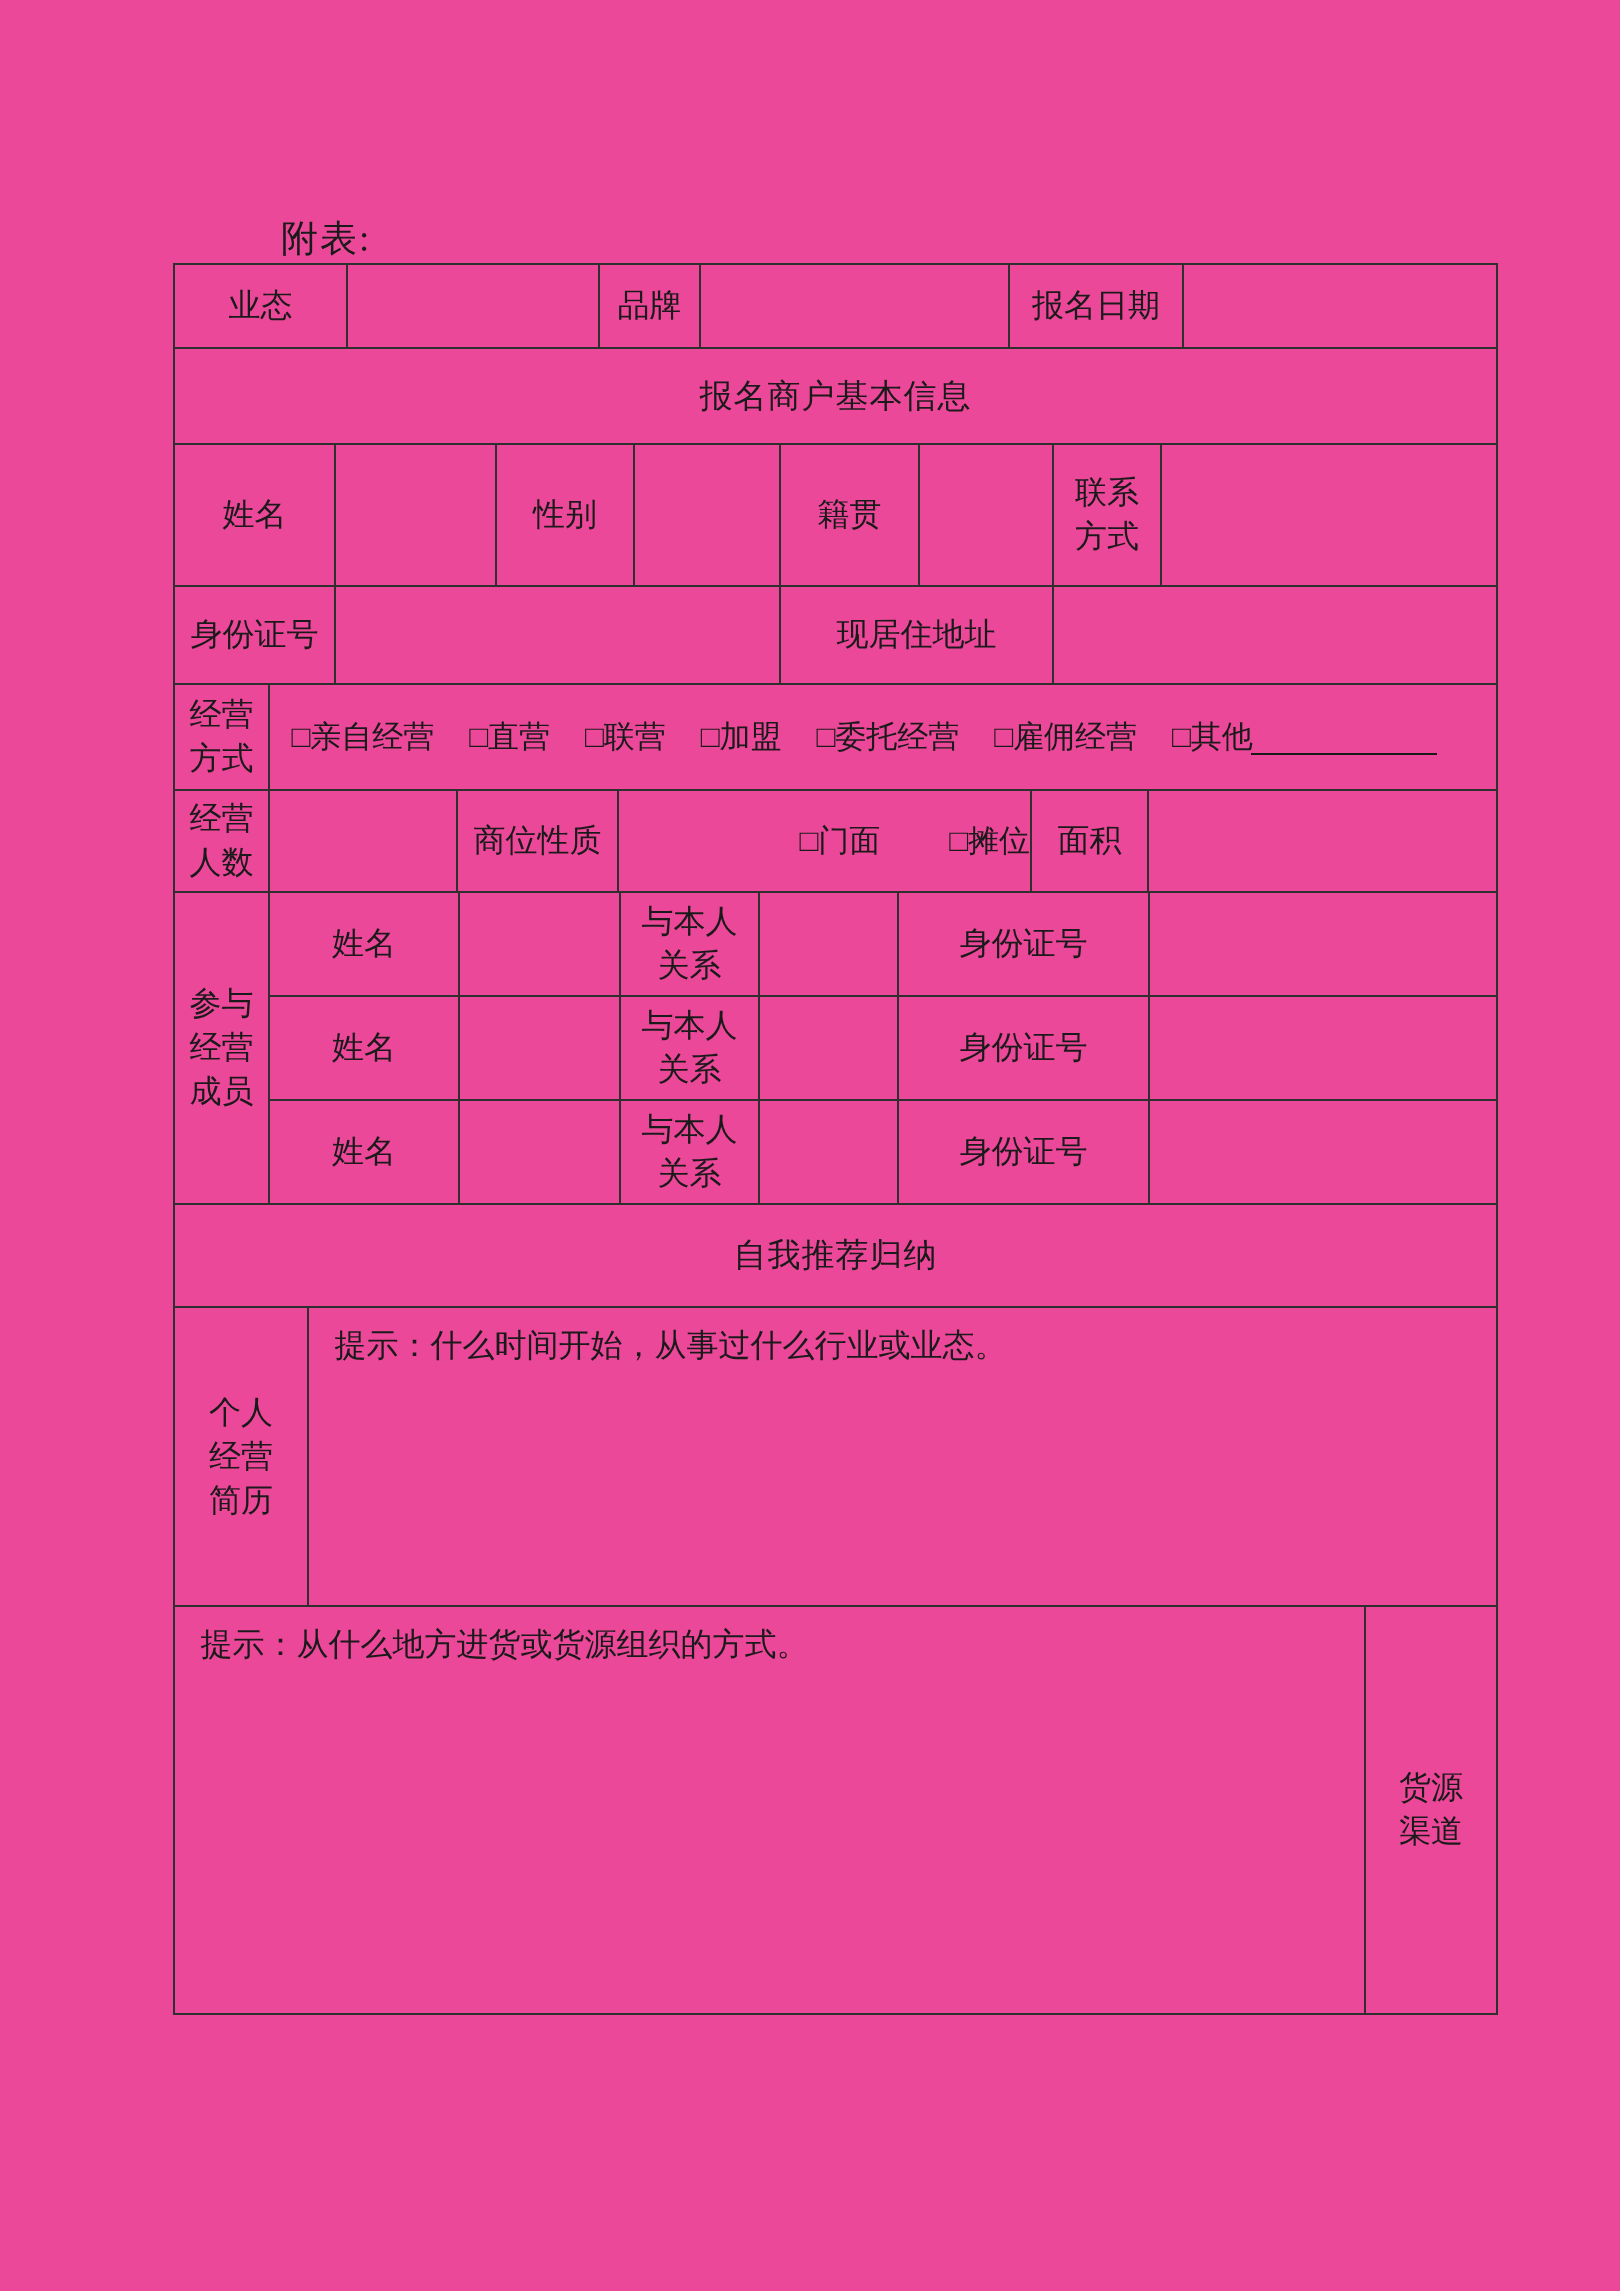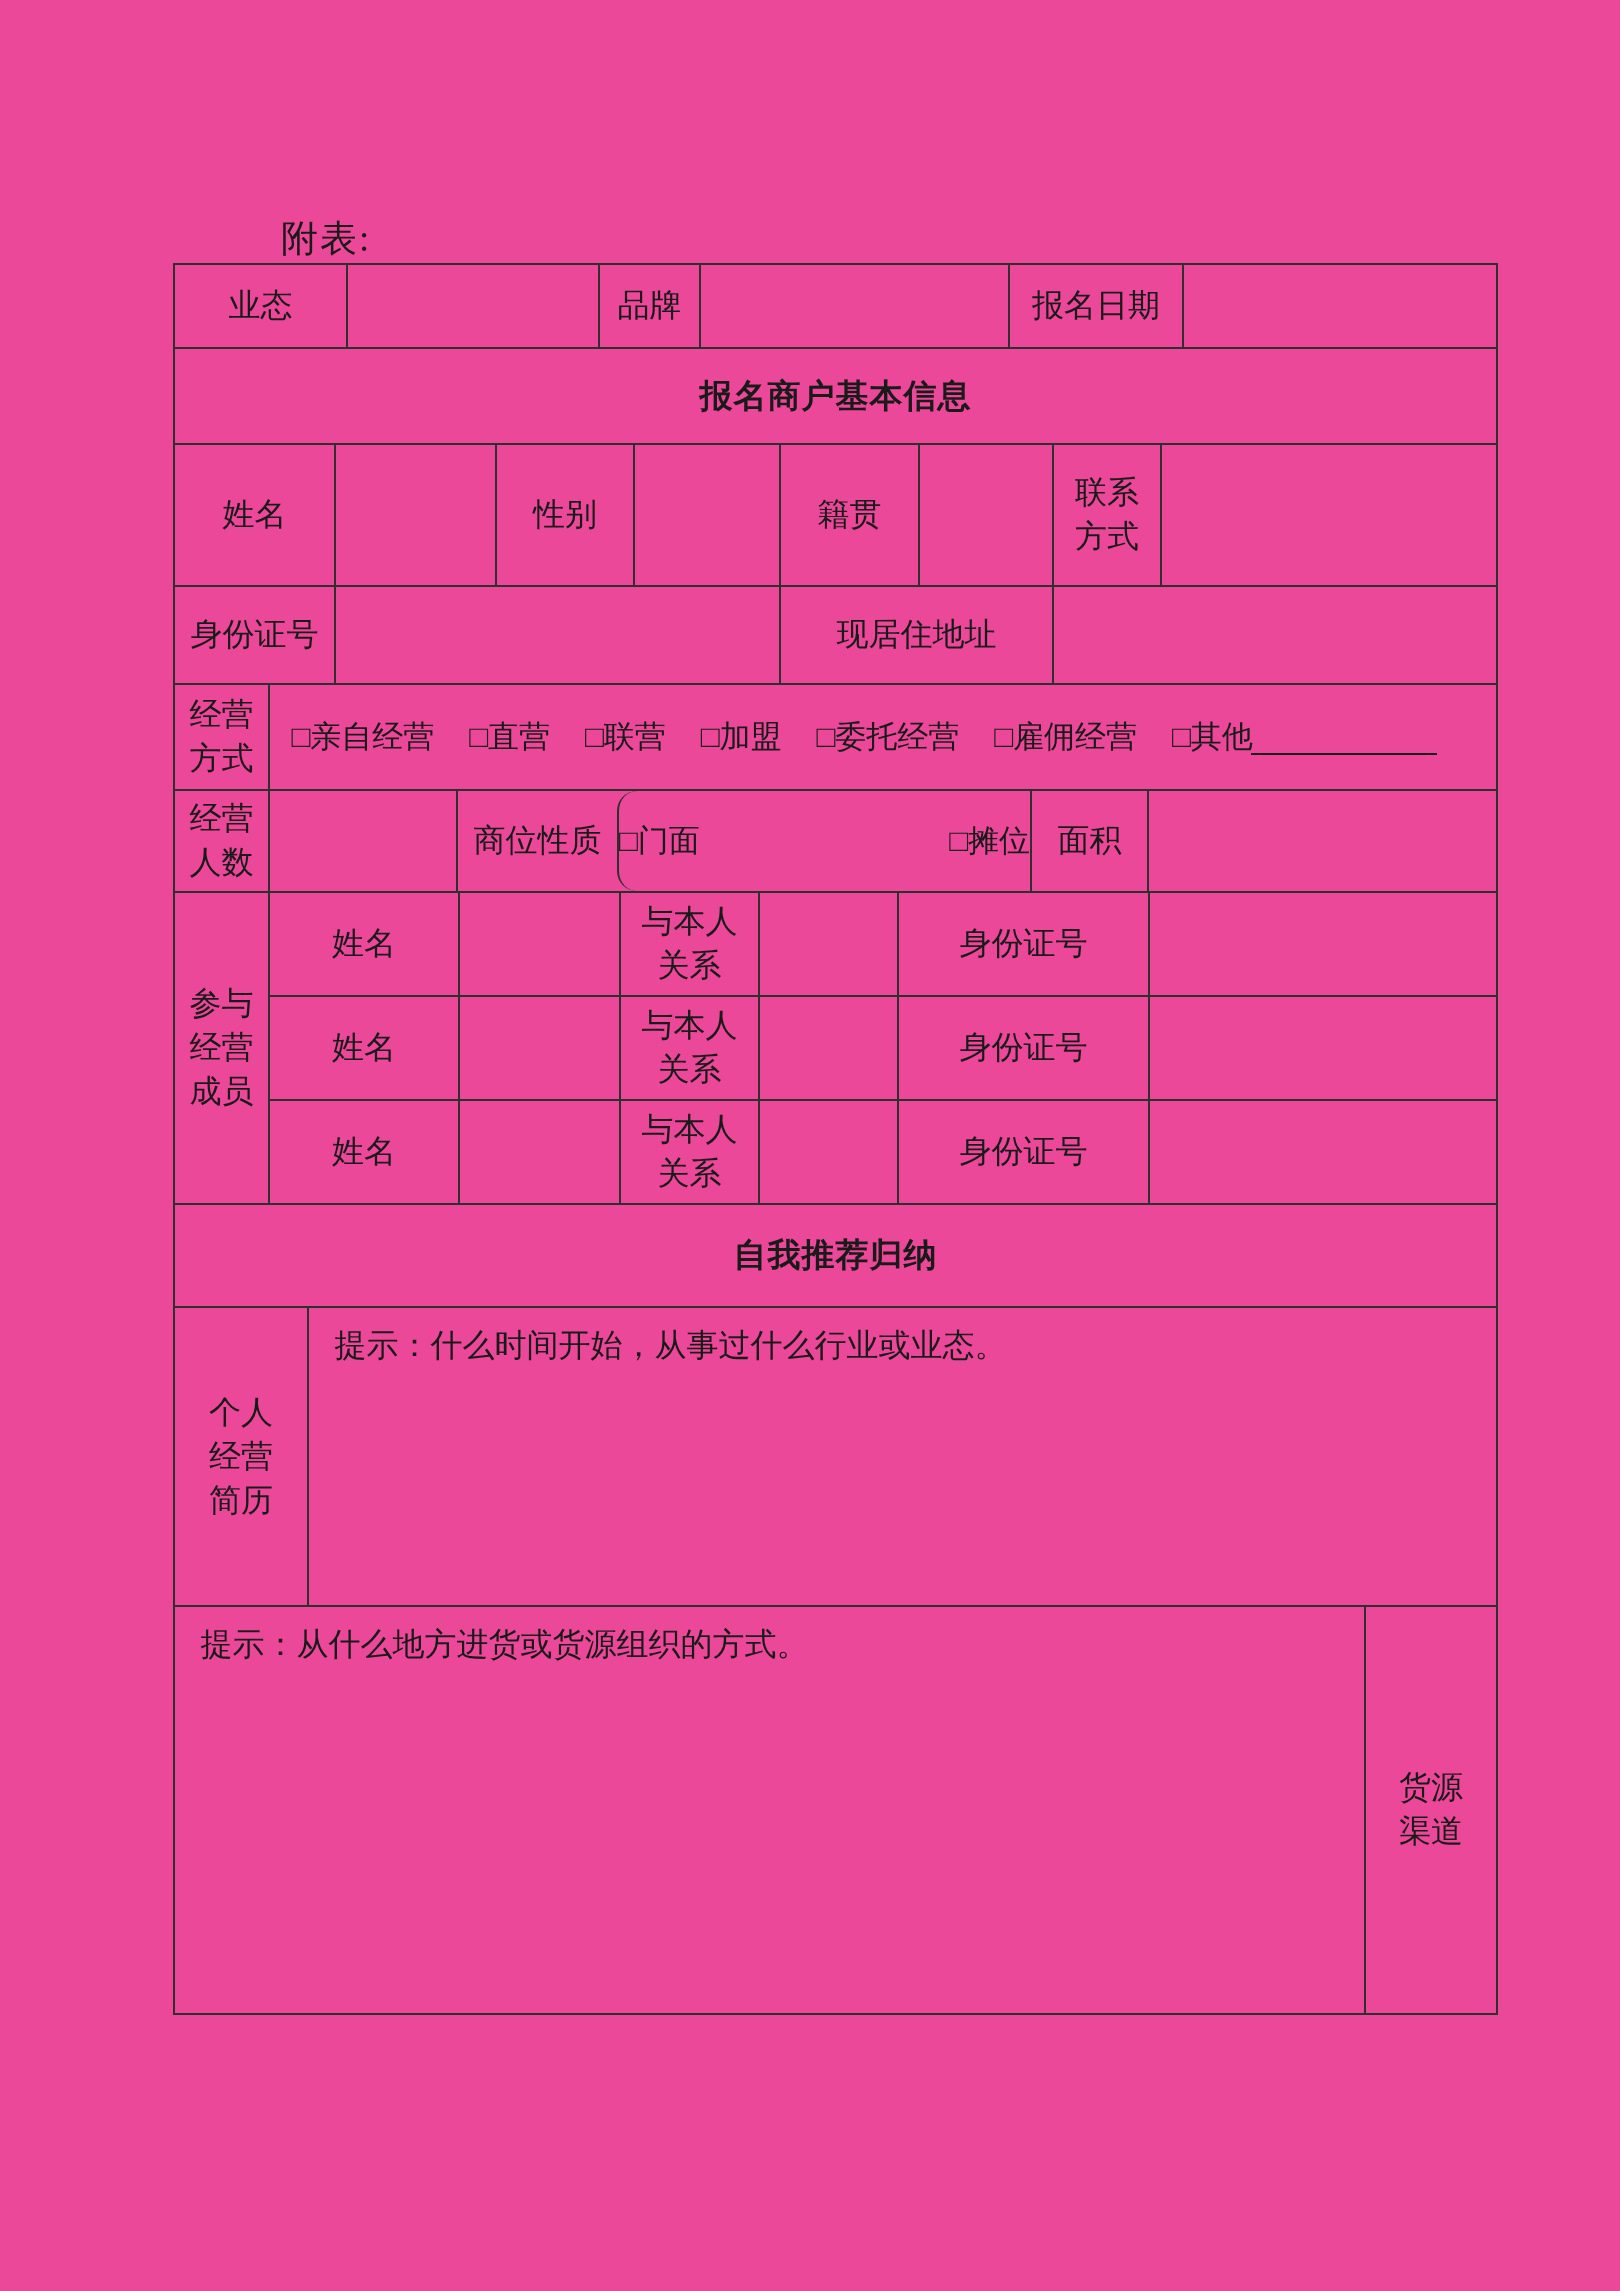--- a/index.html
+++ b/index.html
@@ -27,35 +27,35 @@
   .c {
     box-sizing:border-box;
     display:flex; align-items:center; justify-content:center;
     text-align:center;
     font-size:32px;
     white-space:pre-line;
     overflow:hidden;
   }
   .c + .c { border-left:2px solid #2f2f2f; }
   .title-cell { font-size:59px; font-weight:bold; letter-spacing:2.9px; }
-  .section-cell { font-size:33px; font-weight:bold; letter-spacing:1px; }
+  .section-cell { font-size:33px; font-weight:normal; letter-spacing:1px; }
   .left-pad { justify-content:flex-start; text-align:left; padding-left:21.6px; }
   .hint-cell {
     align-items:flex-start; justify-content:flex-start;
     text-align:center; padding:15.7px 11.8px 0 25.5px;
   }
   .opts { display:flex; align-items:center; flex-wrap:nowrap; }
   .opt { margin-right:35px; white-space:nowrap; }
   .opt:last-child { margin-right:0; }
   .other-line {
     display:inline-block; width:186px; height:33px;
     border-bottom:2px solid #1a1a1a;
     margin-left:-2px;
   }
-  .stall-opts { justify-content:space-between;border-radius:20px; }
+  .stall-opts { justify-content:flex-end; }
   .stall-opts .opt { margin-right:69px; }
   .stall-opts .opt:last-child { margin-right:0; }
   .members-right { flex:1; display:flex; flex-direction:column; border-left:2px solid #2f2f2f; }
   .member-row { display:flex; flex:1 1 0; box-sizing:border-box; }
   .member-row + .member-row { border-top:2.9px solid #2f2f2f; }
   .member-row .c:first-child { border-left:none; }
 </style>
 </head>
 <body>
 

